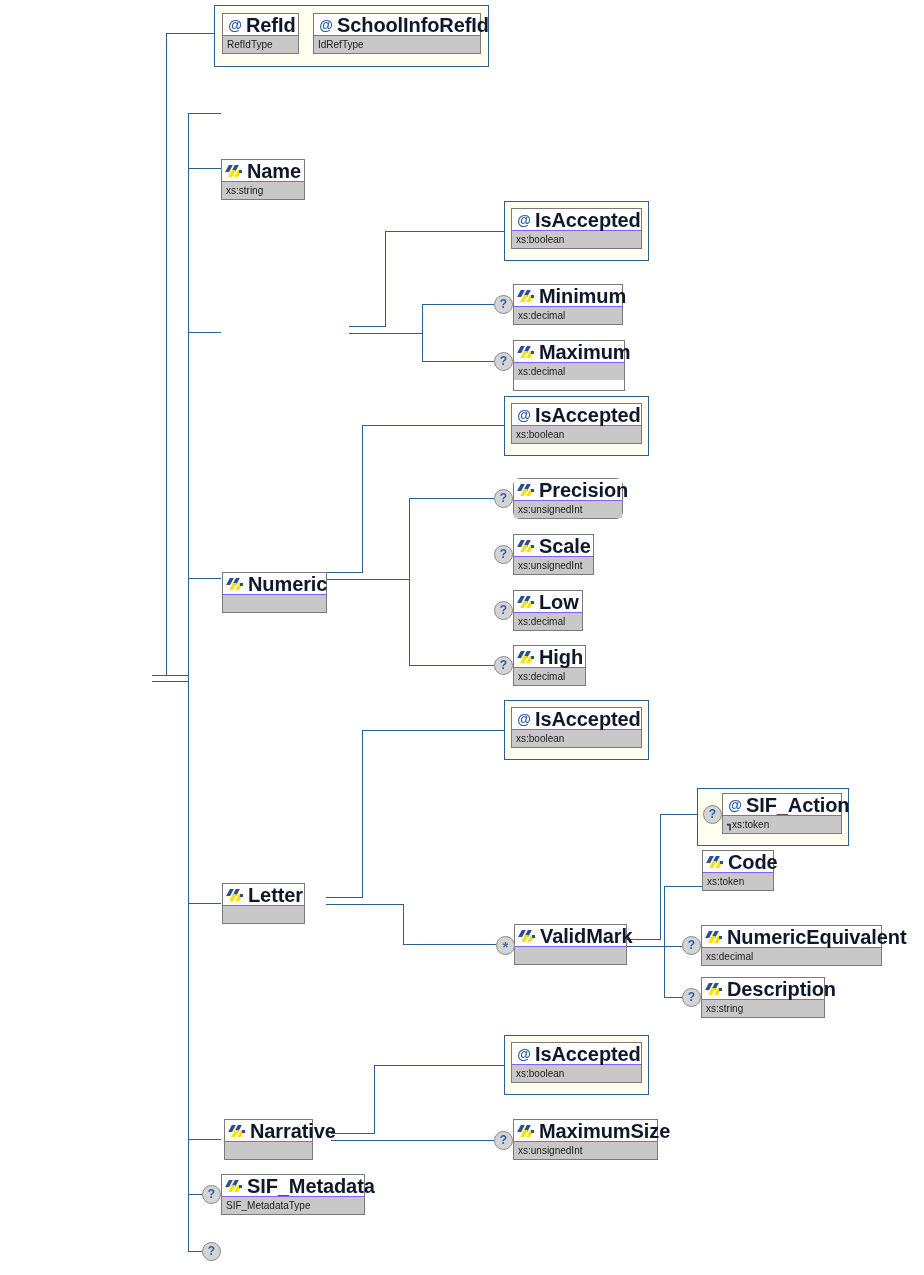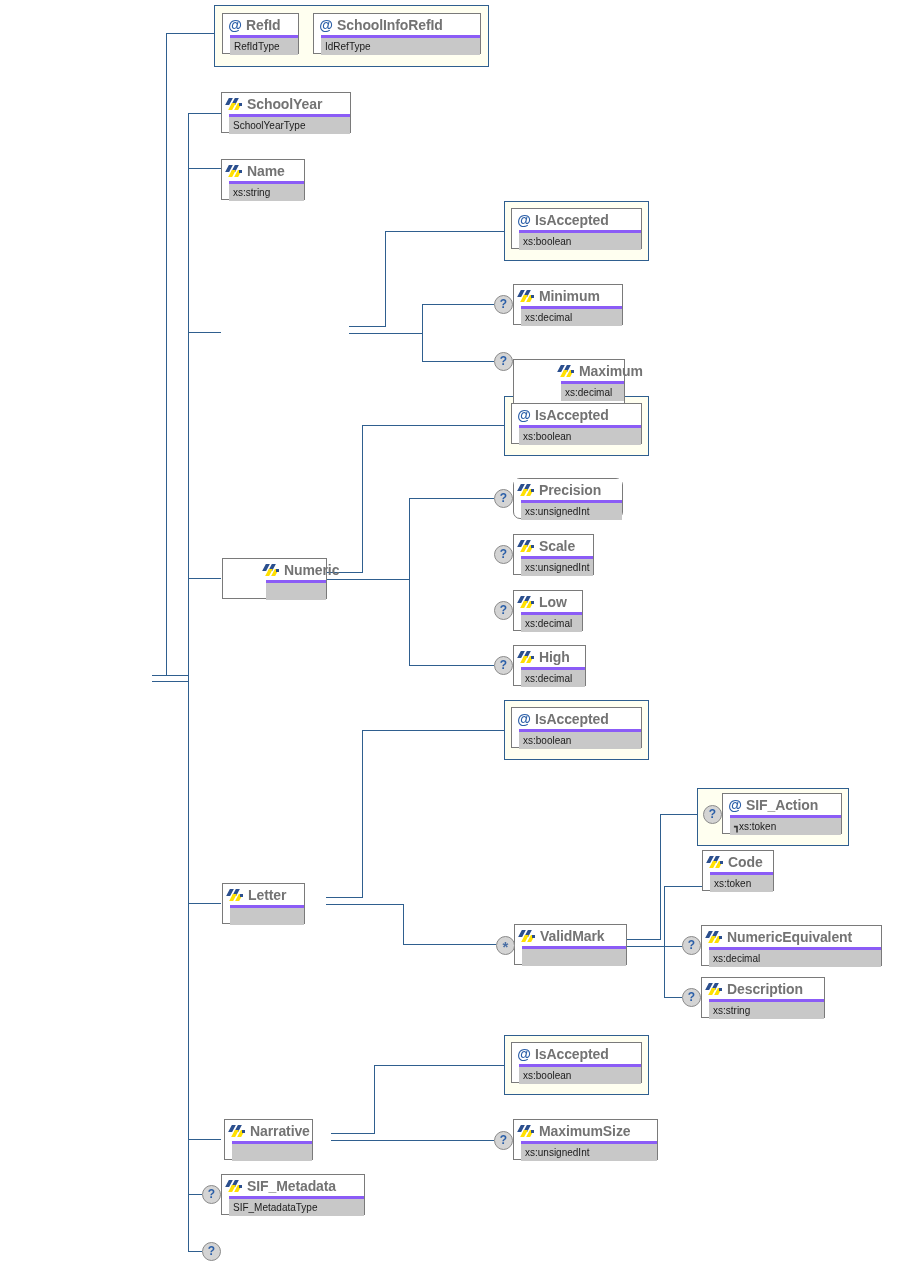--- a/index.html
+++ b/index.html
@@ -37,37 +37,36 @@
   }
   .node .hd{
     display:flex;
     align-items:center;
     height:21px;
     padding:0 6px 0 4px;
     background:#ffffff;
     white-space:nowrap;
   }
   .node .nm{
-    font-size:14px;
+    font-size:20px;
     font-weight:bold;
-    color:#737373;
+    color:#0f172a;
     letter-spacing:-0.1px;
     line-height:14px;
   }
   .node .ty{
     height:17px;
     line-height:17px;
     background:#c8c8c8;
-    border-top:3px solid #8b5cf6;
+    border-top:1px solid #8b5cf6;
     font-size:10px;
     color:#1a1a1a;
     padding-left:4px;
     white-space:nowrap;
     overflow:hidden;
-    margin-left:7px;
   }
   .node .ty.empty{color:transparent;}
 
   
   .eicon{
     position:relative;
     width:17px;height:14px;
     margin-right:4px;
     flex:0 0 17px;
   }
@@ -177,33 +176,20 @@
   </div>
 
   <div class="node" style="left:313px;top:13px;width:168px;height:41px;">
     <div class="hd">
       <span class="aicon">@</span>
       <span class="nm">SchoolInfoRefId</span>
     </div>
     <div class="ty">IdRefType</div>
   </div>
 
-  <div class="node" style="left:221px;top:92px;width:130px;height:41px;">
-    <div class="hd">
-      <span class="eicon">
-          <i class="b1"></i>
-          <i class="b2"></i>
-          <i class="y1"></i>
-          <i class="y2"></i>
-          <i class="b3"></i>
-        </span>
-      <span class="nm">SchoolYear</span>
-    </div>
-    <div class="ty">SchoolYearType</div>
-  </div>
 
   <div class="node" style="left:221px;top:159px;width:84px;height:41px;">
     <div class="hd">
       <span class="eicon">
           <i class="b1"></i>
           <i class="b2"></i>
           <i class="y1"></i>
           <i class="y2"></i>
           <i class="b3"></i>
         </span>
@@ -230,35 +216,35 @@
           <i class="y1"></i>
           <i class="y2"></i>
           <i class="b3"></i>
         </span>
       <span class="nm">Minimum</span>
     </div>
     <div class="ty">xs:decimal</div>
   </div>
 
   <div class="occ" style="left:494px;top:352px;">?</div>
-  <div class="node" style="left:513px;top:359px;width:112px;height:51px;padding-left:40px;">
+  <div class="node" style="left:513px;top:340px;width:112px;height:51px;">
     <div class="hd">
       <span class="eicon">
           <i class="b1"></i>
           <i class="b2"></i>
           <i class="y1"></i>
           <i class="y2"></i>
           <i class="b3"></i>
         </span>
       <span class="nm">Maximum</span>
     </div>
     <div class="ty">xs:decimal</div>
   </div>
 
-  <div class="node" style="left:222px;top:558px;width:105px;height:41px;padding-left:36px;">
+  <div class="node" style="left:222px;top:572px;width:105px;height:41px;">
     <div class="hd">
       <span class="eicon">
           <i class="b1"></i>
           <i class="b2"></i>
           <i class="y1"></i>
           <i class="y2"></i>
           <i class="b3"></i>
         </span>
       <span class="nm">Numeric</span>
     </div>

